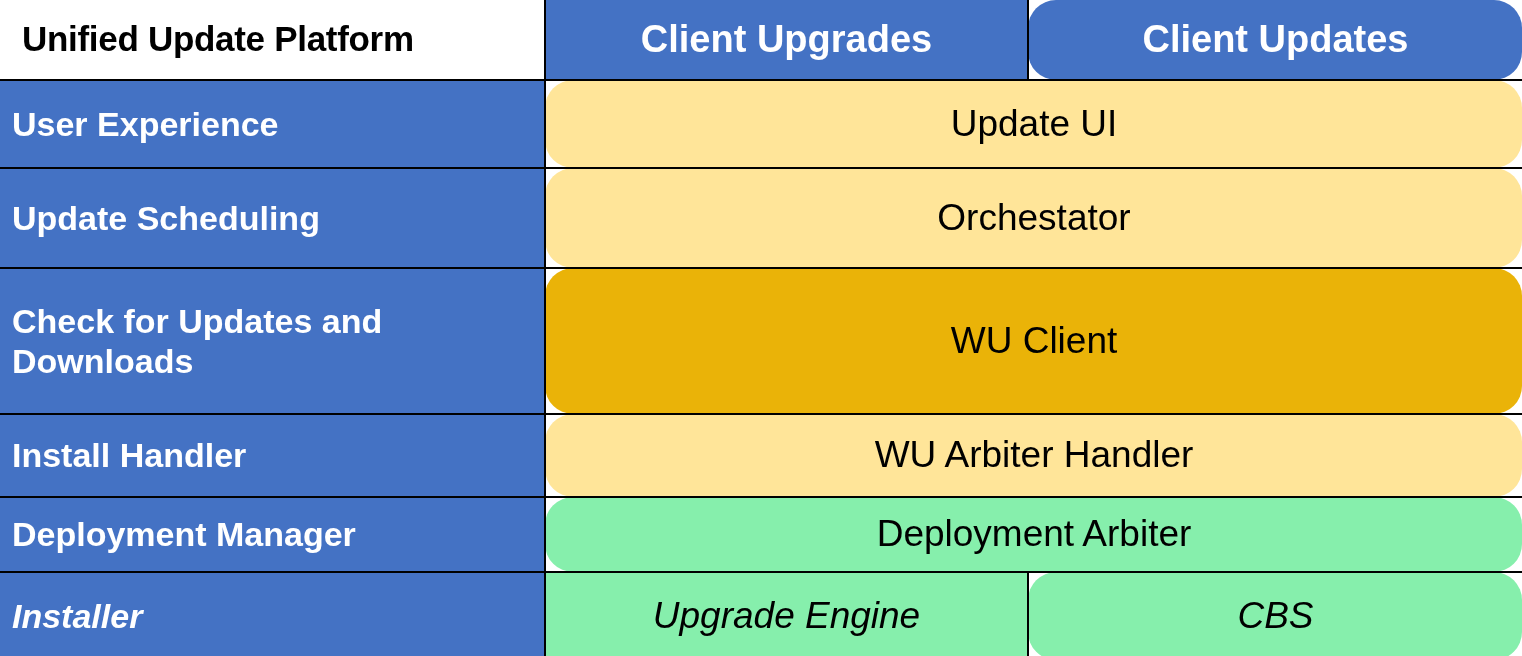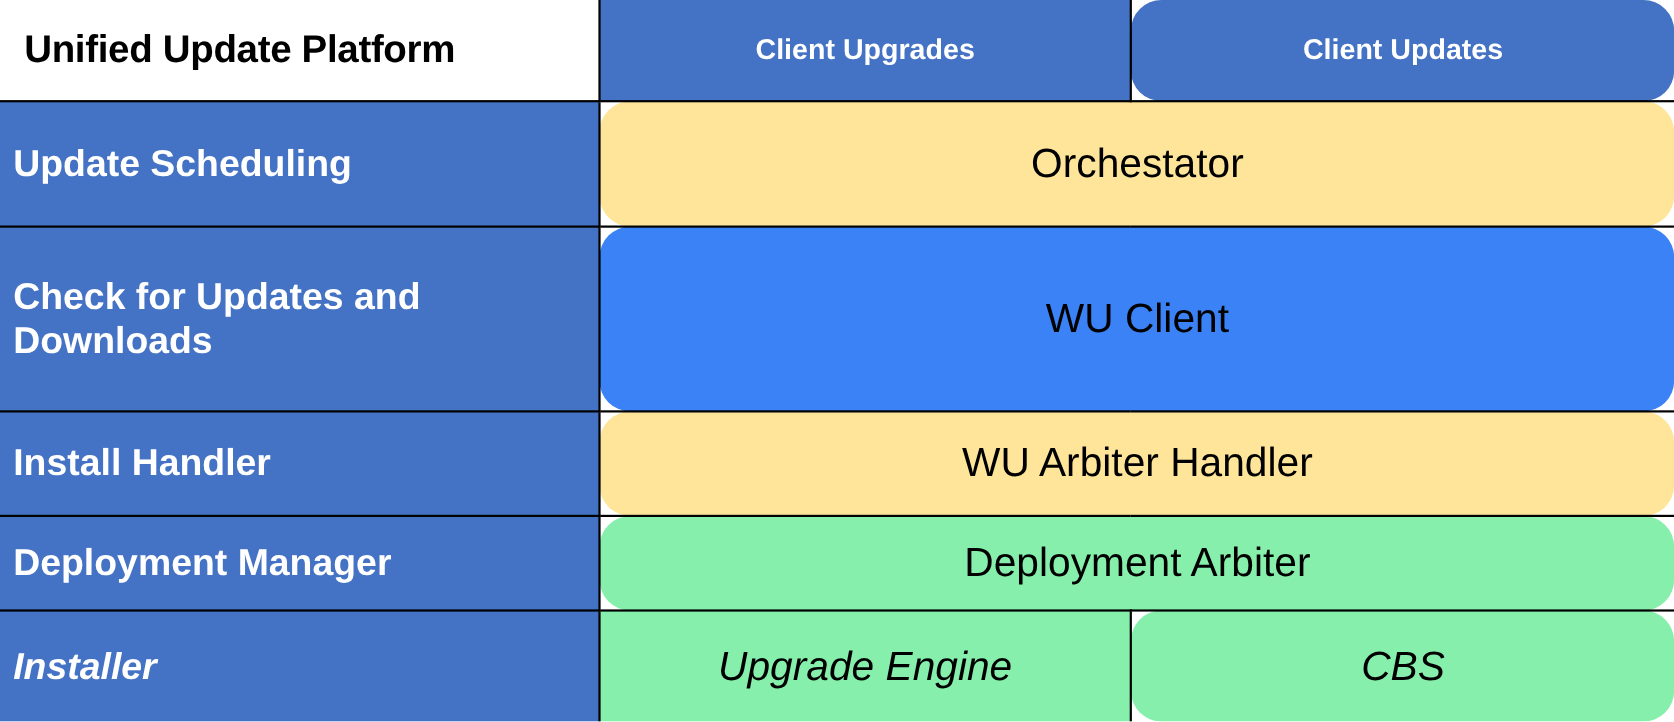--- a/index.html
+++ b/index.html
@@ -46,21 +46,21 @@
     line-height: 1.05;
   }
 
   
   .col-header {
     background: #4472C4;
     text-align: center;
     border-top: 0 !important;
   }
   .col-header .txt {
-    font-size: 26px;
+    font-size: 38px;
     font-weight: bold;
     color: #ffffff;
     line-height: 1.05;
   }
 
   
   .row-label {
     background: #4472C4;
     text-align: left;
     padding-left: 12px !important;
@@ -79,21 +79,21 @@
     text-align: center;
   }
   .content-cell .txt {
     font-size: 37px;
     font-weight: normal;
     color: #000000;
     line-height: 1.1;
   }
 
   .fill-yellow { background: #FFE599; }
-  .fill-green  { background: #3b82f6; }
+  .fill-green  { background: #eab308; }
   .fill-gray   { background: #86efac; }
 
   
   .edge-right { border-right: 0 !important; border-radius: 28px; }
   .edge-bottom { border-bottom: 0 !important; font-style: italic; }
 </style>
 </head>
 <body>
 
 <table id="uup-table">
@@ -109,20 +109,28 @@
         <span class="txt">Unified Update Platform</span>
       </td>
       <td class="col-header">
         <span class="txt">Client Upgrades</span>
       </td>
       <td class="col-header edge-right">
         <span class="txt">Client Updates</span>
       </td>
     </tr>
 
+    <tr>
+      <td class="row-label" style="height:88px">
+        <span class="txt">User Experience</span>
+      </td>
+      <td class="content-cell fill-yellow edge-right" colspan="2">
+        <span class="txt">Update UI</span>
+      </td>
+    </tr>
 
     <tr>
       <td class="row-label" style="height:100px">
         <span class="txt">Update Scheduling</span>
       </td>
       <td class="content-cell fill-yellow edge-right" colspan="2">
         <span class="txt">Orchestator</span>
       </td>
     </tr>
 

